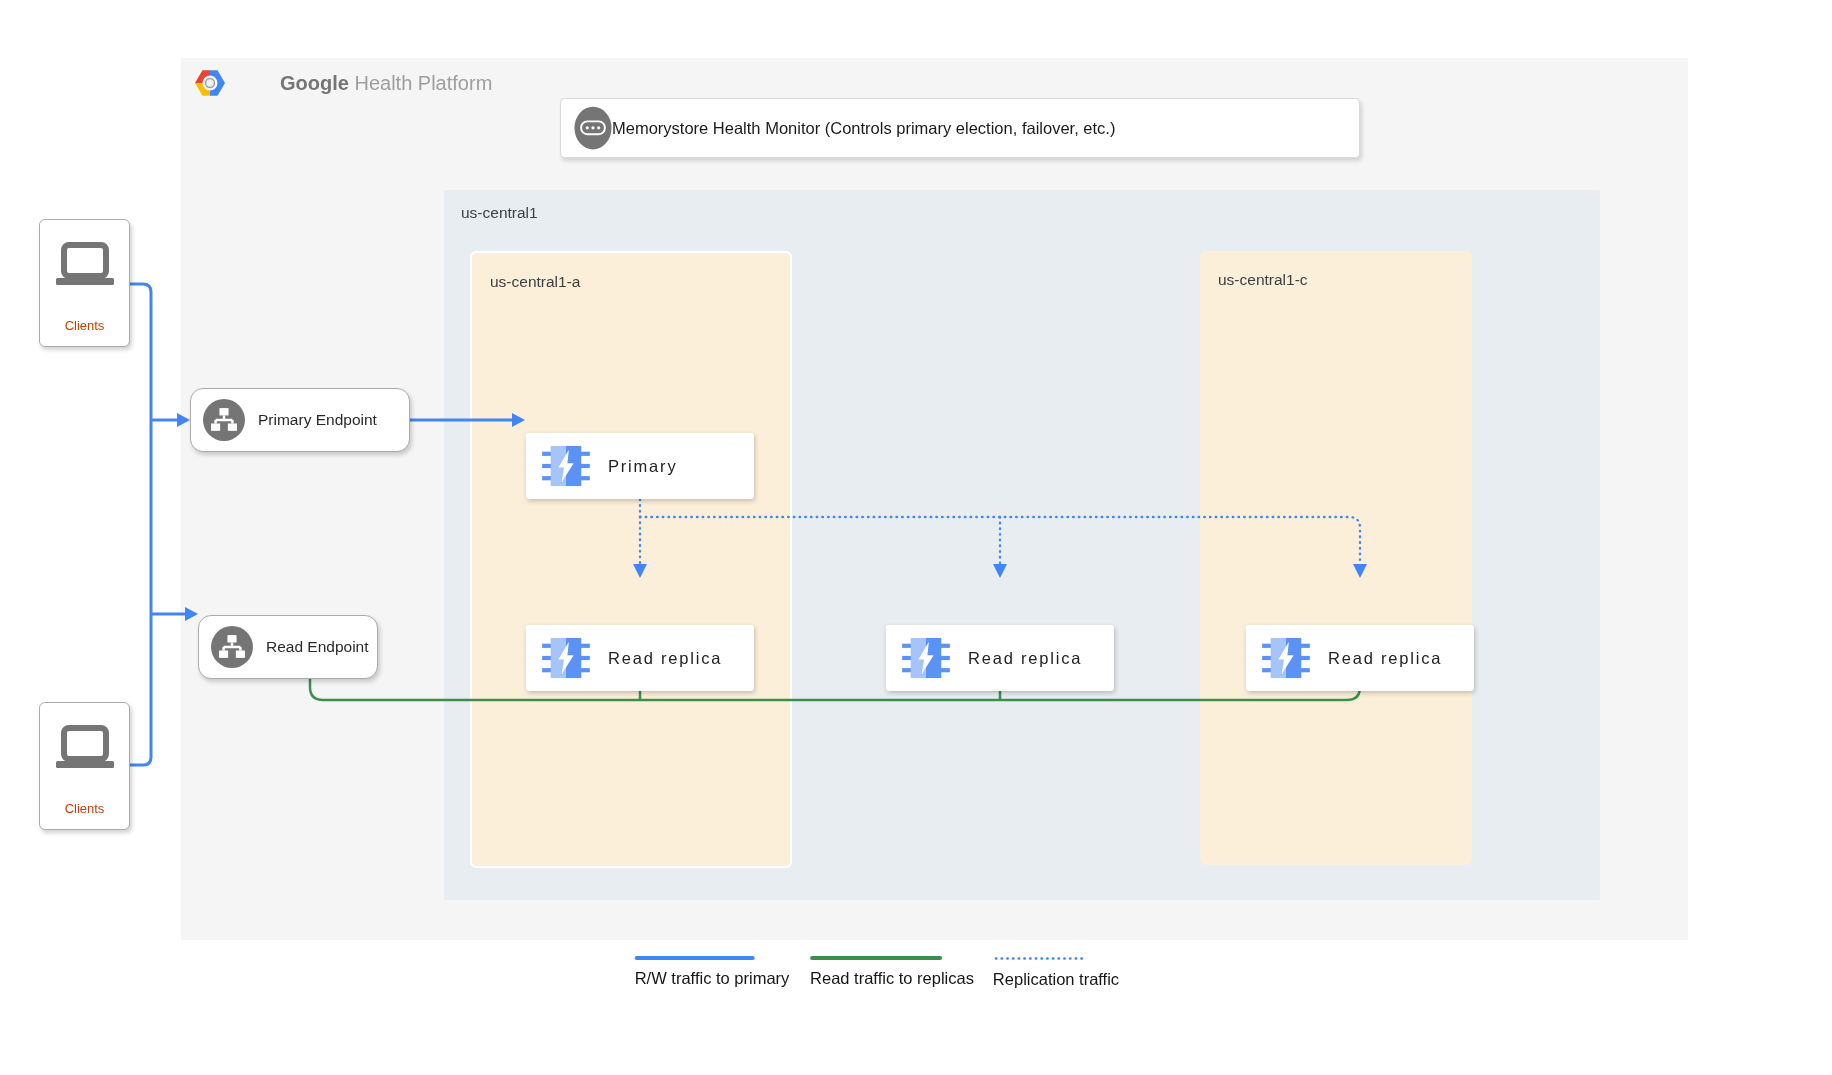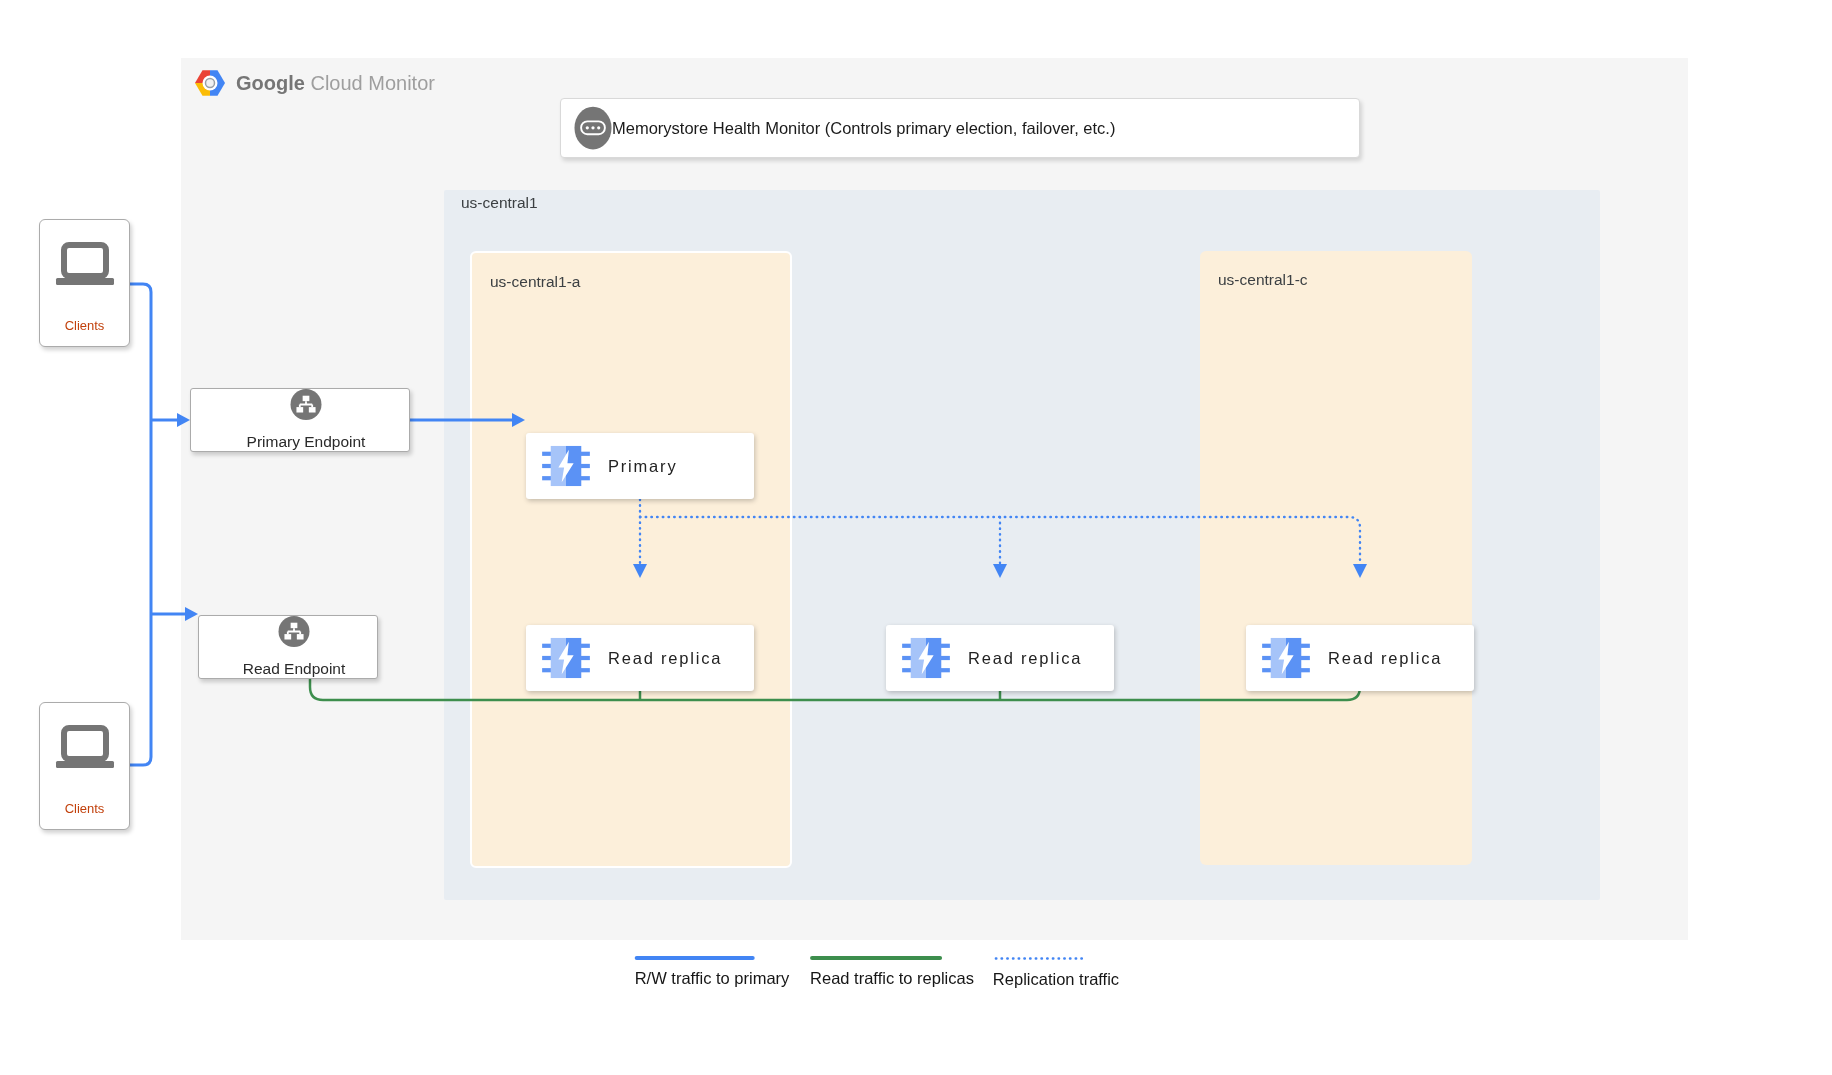--- a/index.html
+++ b/index.html
@@ -4,45 +4,45 @@
 <style>
   html,body{margin:0;padding:0;background:#ffffff;}
   .canvas{
     position:relative;width:1832px;height:1075px;overflow:hidden;
     font-family:"Liberation Sans", sans-serif;background:#ffffff;
   }
   .panel{position:absolute;left:181px;top:58px;width:1507px;height:882px;background:var(--panel_bg);}
   
   .gcp-logo{position:absolute;left:195px;top:70px;display:flex;align-items:center;gap:11px;}
   .brand{font-size:20px;color:var(--brand_gray);}
-  .brand b{color:var(--brand_gray);font-weight:bold;}
+  .brand b{color:var(--brand_gray);font-weight:bold;margin-left:44px;}
   .brand span.rest{color:var(--brand_light);font-weight:normal;}
   
   .monitor{position:absolute;left:560px;top:98px;width:800px;height:60px;background:#fff;
     border:1px solid var(--monitor_border);border-radius:4px;box-shadow:2px 3px 4px rgba(0,0,0,0.14);
     display:flex;align-items:center;padding-left:13px;box-sizing:border-box;}
   .monitor-label{font-size:16.5px;color:var(--text_dark);}
   
   .region{position:absolute;left:444px;top:190px;width:1156px;height:710px;background:var(--region_bg);border-radius:2px;}
-  .region-label{position:absolute;left:17px;top:4px;font-size:15.5px;color:var(--text_gray);}
+  .region-label{position:absolute;left:17px;top:14px;font-size:15.5px;color:var(--text_gray);}
   .zone{position:absolute;background:var(--zone_bg);border-radius:6px;box-sizing:border-box;}
   .zone-a{left:470px;top:251px;width:322px;height:617px;border:2px solid #ffffff;}
   .zone-b{left:839px;top:251px;width:322px;height:614px;}
   .zone-c{left:1200px;top:251px;width:272px;height:614px;}
   .zone-label{position:absolute;left:18px;top:20px;font-size:15.5px;color:var(--text_gray);}
   
   .card{position:absolute;background:#fff;display:flex;align-items:center;box-sizing:border-box;z-index:6;}
   .node{border-radius:3px;box-shadow:1px 2px 5px rgba(0,0,0,0.22);padding-left:16px;gap:18px;width:228px;height:66px;margin-top:46px;}
   .node-label{font-size:16.5px;letter-spacing:1.8px;color:#232323;}
   .node-primary{left:526px;top:387px;}
   .replica-a{left:526px;top:579px;}
   .replica-b{left:886px;top:579px;}
   .replica-c{left:1246px;top:579px;}
-  .endpoint{border:1px solid var(--card_border);border-radius:3px;box-shadow:2px 3px 4px rgba(0,0,0,0.18);
-    padding-left:12px;gap:13px;flex-direction:column;}
+  .endpoint{border:1px solid var(--card_border);border-radius:13px;box-shadow:2px 3px 4px rgba(0,0,0,0.18);
+    padding-left:12px;gap:13px;}
   .ep-primary{left:190px;top:388px;width:220px;height:64px;}
   .ep-read{left:198px;top:615px;width:180px;height:64px;}
   .endpoint-label{font-size:15.5px;color:#2a2a2a;}
   .clients{border:1px solid var(--card_border);border-radius:6px;box-shadow:2px 3px 4px rgba(0,0,0,0.18);
     flex-direction:column;justify-content:space-between;align-items:center;width:91px;height:128px;
     padding:22px 0 13px 0;}
   .clients-top{left:39px;top:219px;}
   .clients-bottom{left:39px;top:702px;}
   .clients-label{font-size:13px;color:#c2410c;}
   
@@ -109,21 +109,21 @@
 <div class="canvas">
 
   <div class="panel"></div>
 
   <div class="gcp-logo">
     <svg width="30" height="26">
         <use href="#sym-gcp-hex"></use>
       </svg>
     <div class="brand">
       <b>Google</b>
-      <span class="rest">Cloud Monitor</span>
+      <span class="rest">Health Platform</span>
     </div>
   </div>
 
   <div class="monitor">
     <svg width="38" height="44" class="icon-gray">
         <use href="#sym-monitor"></use>
       </svg>
     <span class="monitor-label">Memorystore Health Monitor (Controls primary election, failover, etc.)</span>
   </div>
 

